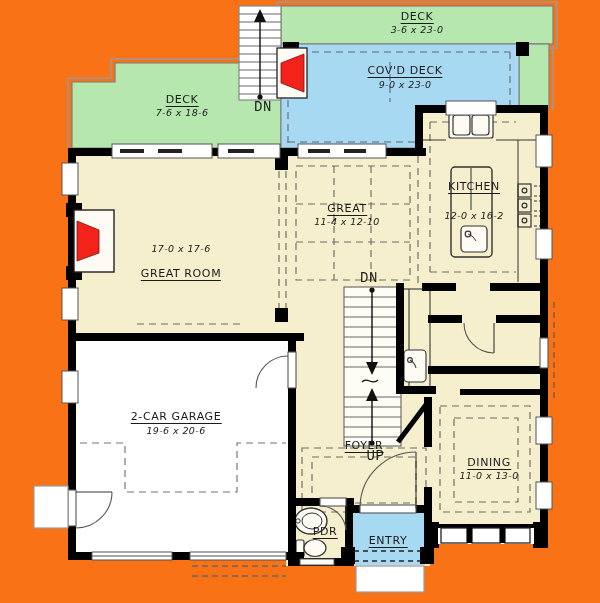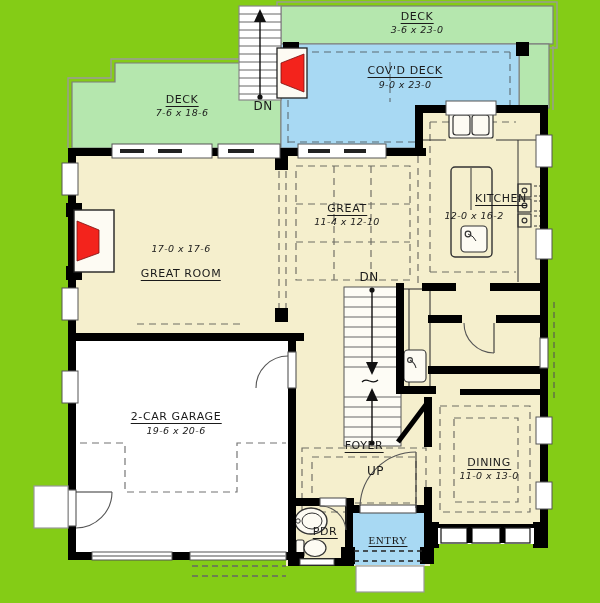--- a/index.html
+++ b/index.html
@@ -1,23 +1,23 @@
 <!DOCTYPE html>
 <html><head>
 <meta charset="utf-8">
 <style>
   html,body{margin:0;padding:0;background:#fff;}
-  #plan{position:relative;width:600px;height:603px;background:#84cc16;overflow:hidden;
+  #plan{position:relative;width:600px;height:603px;background:#f97316;overflow:hidden;
         font-family:"DejaVu Sans",sans-serif;color:#1a1a1a;}
   #plan svg{position:absolute;left:0;top:0;}
   .lbl{position:absolute;transform:translateX(-50%);white-space:nowrap;
        font-size:11px;letter-spacing:.6px;font-weight:500;text-align:center;z-index:5;}
   .lbl.name{border-bottom:1.3px solid #1a1a1a;padding-bottom:0px;}
   .lbl.dims{font-size:9.5px;letter-spacing:.4px;font-style:italic;}
-  .lbl.small{font-size:12px;letter-spacing:.5px;}
+  .lbl.small{font-size:14px;letter-spacing:.5px;font-family:Liberation Mono, monospace;}
 </style>
 </head>
 <body>
 
 <div id="plan">
 
 <svg width="600" height="603" viewBox="0 0 600 603">
 
   <g fill="none" stroke="#9a9a9a" stroke-width="1.4">
     <rect x="277" y="2" width="280" height="46"></rect>
@@ -269,31 +269,31 @@
 <div class="lbl dims" style="left:182px;top:107px;">7-6 x 18-6</div>
 
 <div class="lbl small" style="left:263px;top:99px;">DN</div>
 
 <div class="lbl name" style="left:181px;top:228px;margin-top:39px;">GREAT ROOM</div>
 <div class="lbl dims" style="left:181px;top:243px;">17-0 x 17-6</div>
 
 <div class="lbl name" style="left:347px;top:202px;">GREAT</div>
 <div class="lbl dims" style="left:347px;top:216px;">11-4 x 12-10</div>
 
-<div class="lbl name" style="left:474px;top:192px;margin-left:27px;">KITCHEN</div>
+<div class="lbl name" style="left:474px;top:180px;">KITCHEN</div>
 <div class="lbl dims" style="left:474px;top:194px;margin-top:16px;">12-0 x 16-2</div>
 
 <div class="lbl small" style="left:369px;top:270px;">DN</div>
-<div class="lbl small" style="left:369px;top:464px;padding-left:13px;">UP</div>
+<div class="lbl small" style="left:369px;top:448px;padding-left:13px;">UP</div>
 
 <div class="lbl name" style="left:176px;top:410px;">2-CAR GARAGE</div>
 <div class="lbl dims" style="left:176px;top:425px;text-align:center;">19-6 x 20-6</div>
 
 <div class="lbl name" style="left:364px;top:439px;">FOYER</div>
 
 <div class="lbl name" style="left:489px;top:456px;">DINING</div>
 <div class="lbl dims" style="left:489px;top:470px;">11-0 x 13-0</div>
 
 <div class="lbl name" style="left:325px;top:525px;">PDR</div>
 
-<div class="lbl name" style="left:388px;top:534px;font-family:Liberation Serif, serif;">ENTRY</div>
+<div class="lbl name" style="left:388px;top:534px;">ENTRY</div>
 
 </div>
 
 </body></html>

